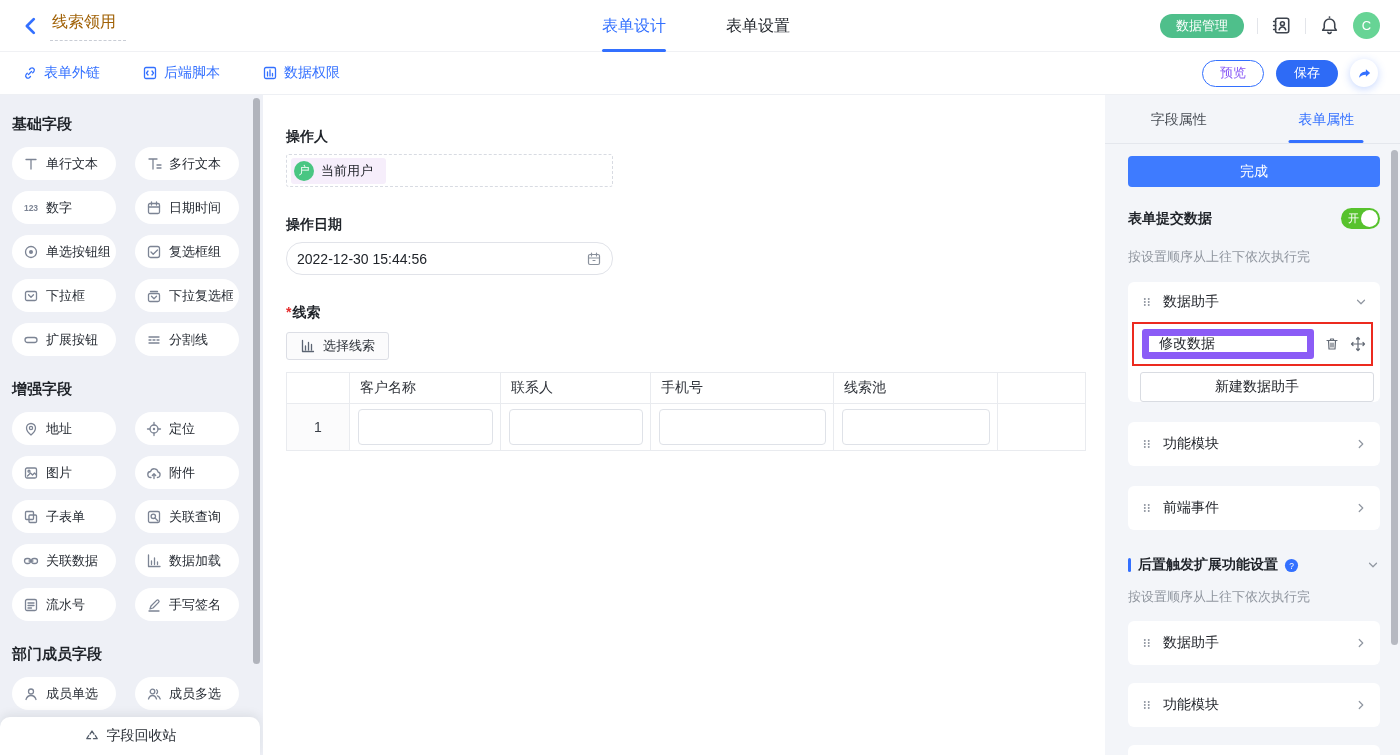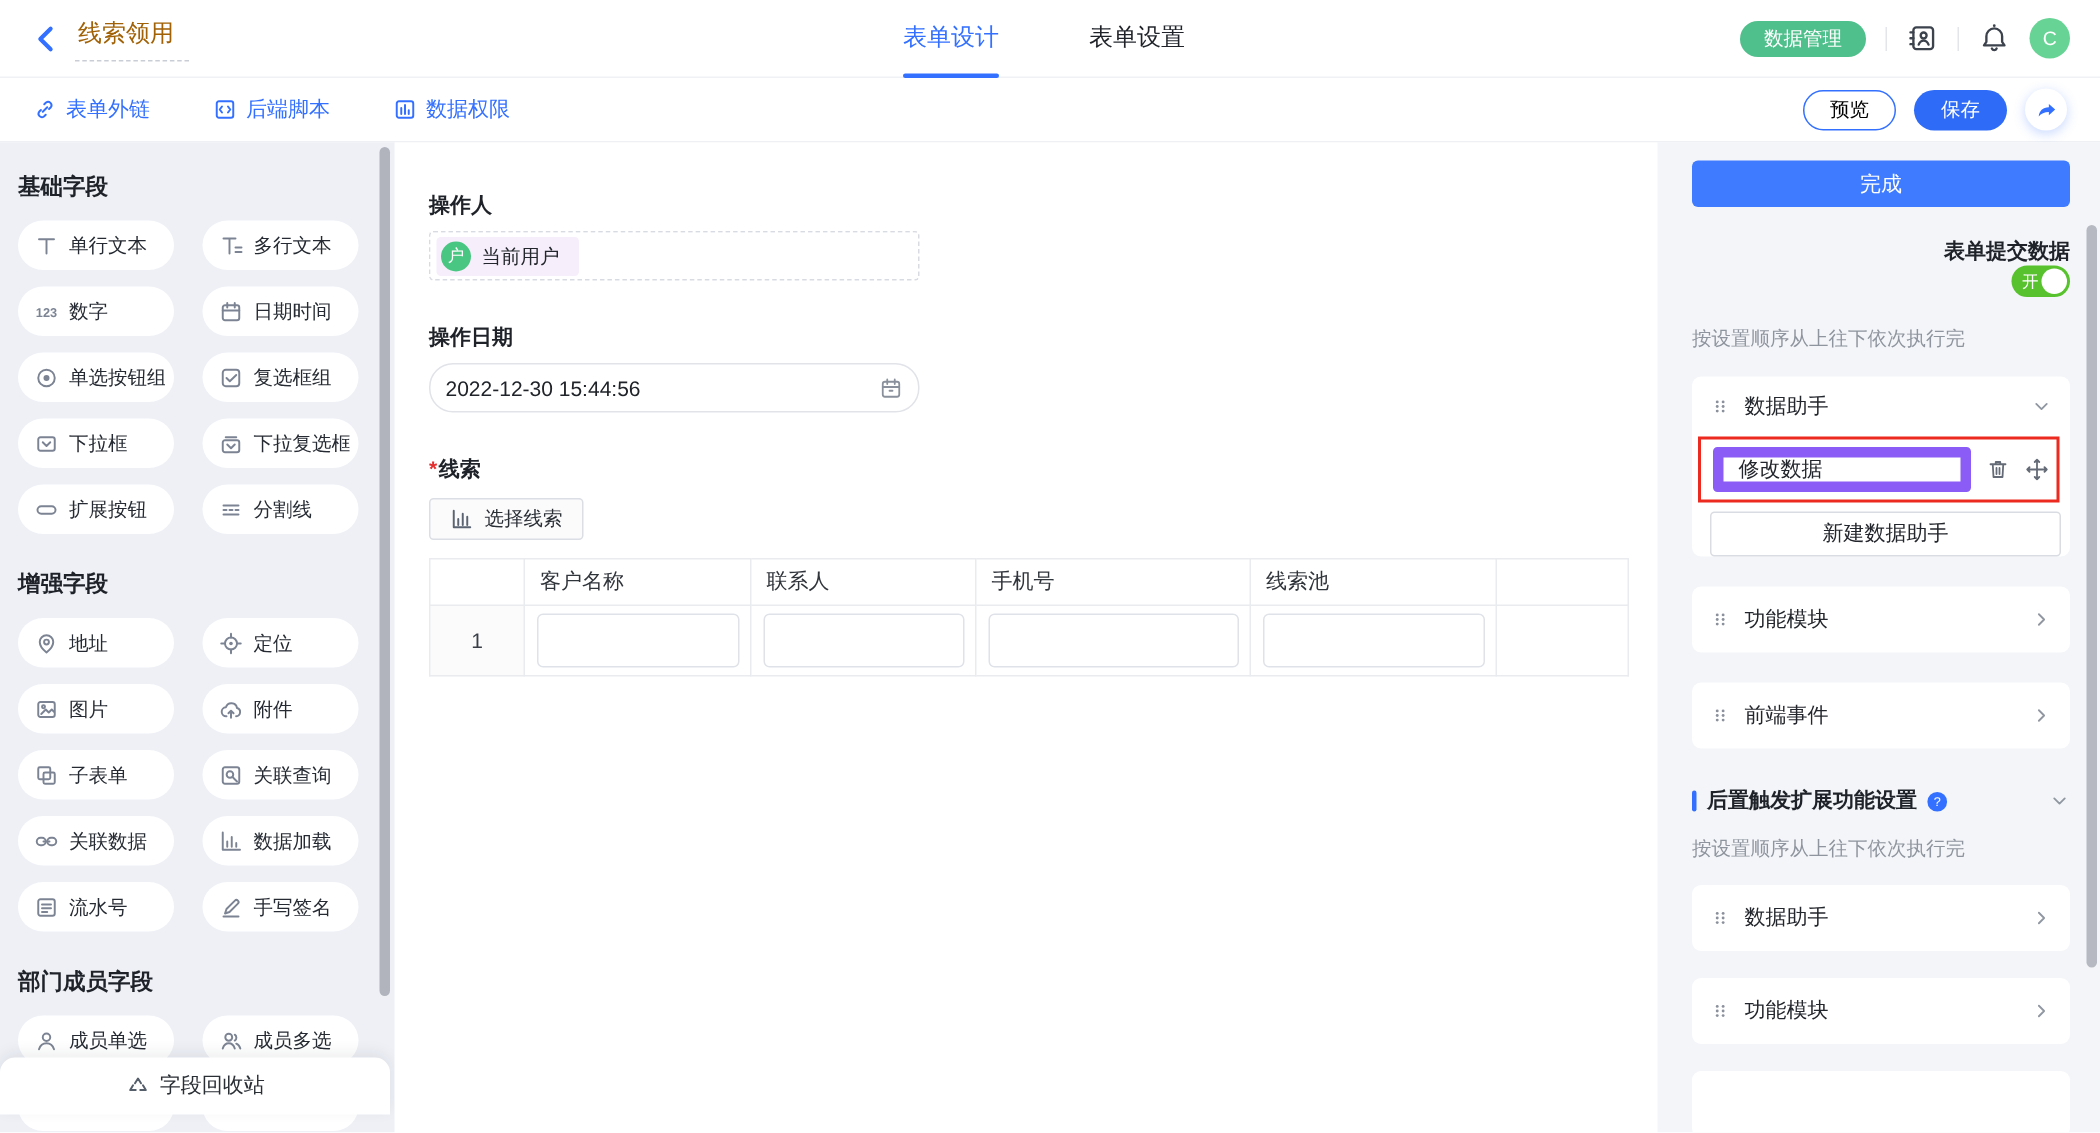--- a/index.html
+++ b/index.html
@@ -19,37 +19,37 @@
   .tb-divider{width:1px;height:16px;background:#e3e5ea;}
   .tb-ico{width:21px;height:21px;color:#3d434d;display:flex;cursor:pointer;}
   .tb-avatar{width:27px;height:27px;border-radius:50%;background:#67d495;color:#fff;font-size:13px;display:flex;align-items:center;justify-content:center;cursor:pointer;}
 
   
   .toolbar{height:43px;background:#fff;display:flex;align-items:center;padding:0 22px;box-sizing:border-box;border-bottom:1px solid #eef0f4;}
   .tl-links{display:flex;gap:42px;}
   .tl-link{display:flex;align-items:center;gap:6px;color:#3370ff;font-size:14px;cursor:pointer;}
   .tl-link .sb-ico{color:#3370ff;}
   .tl-right{margin-left:auto;display:flex;align-items:center;gap:12px;}
-  .btn-outline{height:27px;padding:0 17px;border-radius:15px;border:1px solid #3370ff;background:#fff;color:#000000;font-size:13px;cursor:pointer;}
+  .btn-outline{height:27px;padding:0 17px;border-radius:15px;border:1px solid #3370ff;background:#fff;color:#8b5cf6;font-size:13px;cursor:pointer;}
   .btn-primary{height:27px;padding:0 18px;border-radius:15px;border:none;background:#2e6bf6;color:#fff;font-size:13px;cursor:pointer;}
   .btn-share{width:28px;height:28px;border-radius:50%;background:#fff;border:none;box-shadow:0 2px 8px rgba(51,112,255,.28);display:flex;align-items:center;justify-content:center;color:#3370ff;cursor:pointer;}
 
   
   .main{display:flex;height:660px;}
 
   
   .sidebar{width:263px;flex:none;background:#eef0f6;position:relative;overflow:hidden;box-sizing:border-box;}
   .sb-scroll{padding:20px 0 0 12px;}
   .sb-heading{font-size:15px;font-weight:700;color:#1f2329;margin:0 0 13px;}
   .sb-grid{display:grid;grid-template-columns:104px 104px;gap:11px 19px;margin-bottom:24px;}
   .sb-pill{height:33px;background:#fff;border-radius:17px;display:flex;align-items:center;padding:0 6px 0 11px;gap:7px;font-size:13px;color:#262b33;cursor:grab;white-space:nowrap;box-sizing:border-box;}
   .sb-ico{width:16px;height:16px;color:#7c8494;flex:none;display:flex;}
   .sb-ico svg{width:16px;height:16px;display:block;}
   .sb-label{overflow:hidden;}
-  .sb-footer{position:absolute;bottom:12px;left:0;width:260px;height:38px;background:#fff;border-radius:10px 10px 0 0;box-shadow:0 -3px 10px rgba(31,35,41,.08);display:flex;align-items:center;justify-content:center;gap:7px;font-size:14px;color:#2a2f36;cursor:pointer;}
+  .sb-footer{position:absolute;bottom:0;left:0;width:260px;height:38px;background:#fff;border-radius:10px 10px 0 0;box-shadow:0 -3px 10px rgba(31,35,41,.08);display:flex;align-items:center;justify-content:center;gap:7px;font-size:14px;color:#2a2f36;cursor:pointer;}
   .sb-scrollbar{position:absolute;top:3px;right:3px;width:7px;height:566px;border-radius:4px;background:#b1b4bc;cursor:pointer;}
 
   
   .canvas{flex:1;background:#fff;padding:33px 0 0 23px;box-sizing:border-box;overflow:hidden;}
   .cv-label{font-size:14px;font-weight:700;color:#1f2329;margin:0 0 8px;}
   .req{color:#e52e2e;margin-right:1px;}
   .cv-operator-box{width:327px;height:33px;border:1px dashed #d8dbe2;border-radius:3px;display:flex;align-items:center;padding:0 4px;margin-bottom:29px;box-sizing:border-box;cursor:pointer;}
   .user-tag{display:flex;align-items:center;gap:7px;background:#f6eefb;border-radius:3px;padding:3px 13px 3px 3px;}
   .uav{width:20px;height:20px;border-radius:50%;background:#49c682;color:#fff;font-size:11px;display:flex;align-items:center;justify-content:center;}
   .ulabel{font-size:13px;color:#23262c;}
@@ -66,21 +66,21 @@
   .cell-input{height:34px;border:1px solid #dfe2e8;border-radius:4px;background:#fff;margin:0 auto;width:calc(100% - 17px);cursor:text;}
 
   
   .rightpanel{width:295px;flex:none;background:#f3f5f9;position:relative;overflow:hidden;box-sizing:border-box;}
   .rp-tabs{height:48px;display:flex;align-items:center;border-bottom:1px solid #e4e7ed;}
   .rp-tab{flex:1;text-align:center;font-size:14px;color:#4a4f57;position:relative;height:48px;line-height:48px;cursor:pointer;}
   .rp-tab.active{color:#3370ff;}
   .rp-tab.active::after{content:'';position:absolute;left:50%;transform:translateX(-50%);bottom:0;width:75px;height:3px;background:#3370ff;border-radius:2px;}
   .rp-body{padding:12px 20px 0 23px;}
   .rp-done{display:block;width:100%;height:31px;background:#3e7bff;color:#fff;font-size:14px;border:none;border-radius:4px;cursor:pointer;}
-  .rp-submit-row{margin-top:21px;display:flex;align-items:flex-end;justify-content:space-between;flex-direction:column;}
+  .rp-submit-row{margin-top:21px;display:flex;align-items:center;justify-content:space-between;}
   .rp-strong{font-size:14px;font-weight:700;color:#1f2329;}
   .toggle{width:39px;height:21px;border-radius:11px;background:#57c22d;position:relative;display:flex;align-items:center;cursor:pointer;}
   .t-label{color:#fff;font-size:11px;margin-left:7px;}
   .t-knob{position:absolute;right:2px;width:17px;height:17px;border-radius:50%;background:#fff;}
   .rp-hint{margin-top:19px;font-size:13px;color:#8f959e;}
   .rp-card{background:#fff;border-radius:6px;margin-top:16px;}
   .rp-card-head{height:40px;display:flex;align-items:center;padding:0 12px;gap:9px;font-size:14px;color:#23262c;cursor:pointer;}
   .rp-card.small .rp-card-head{height:44px;}
   .drag{width:14px;height:14px;color:#8b919c;display:flex;flex:none;}
   .chev{margin-left:auto;width:14px;height:14px;color:#9097a1;display:flex;flex:none;}
@@ -470,20 +470,24 @@
                   <div class="cell-input"></div>
                 </td>
                 <td></td>
               </tr>
             </tbody>
         </table>
       </div>
     </main>
 
     <aside class="rightpanel">
+      <div class="rp-tabs">
+        <span class="rp-tab">字段属性</span>
+        <span class="rp-tab active">表单属性</span>
+      </div>
       <div class="rp-body">
         <button class="rp-done">完成</button>
 
         <div class="rp-submit-row">
           <span class="rp-strong">表单提交数据</span>
           <span class="toggle">
             <span class="t-label">开</span>
             <span class="t-knob"></span>
           </span>
         </div>

